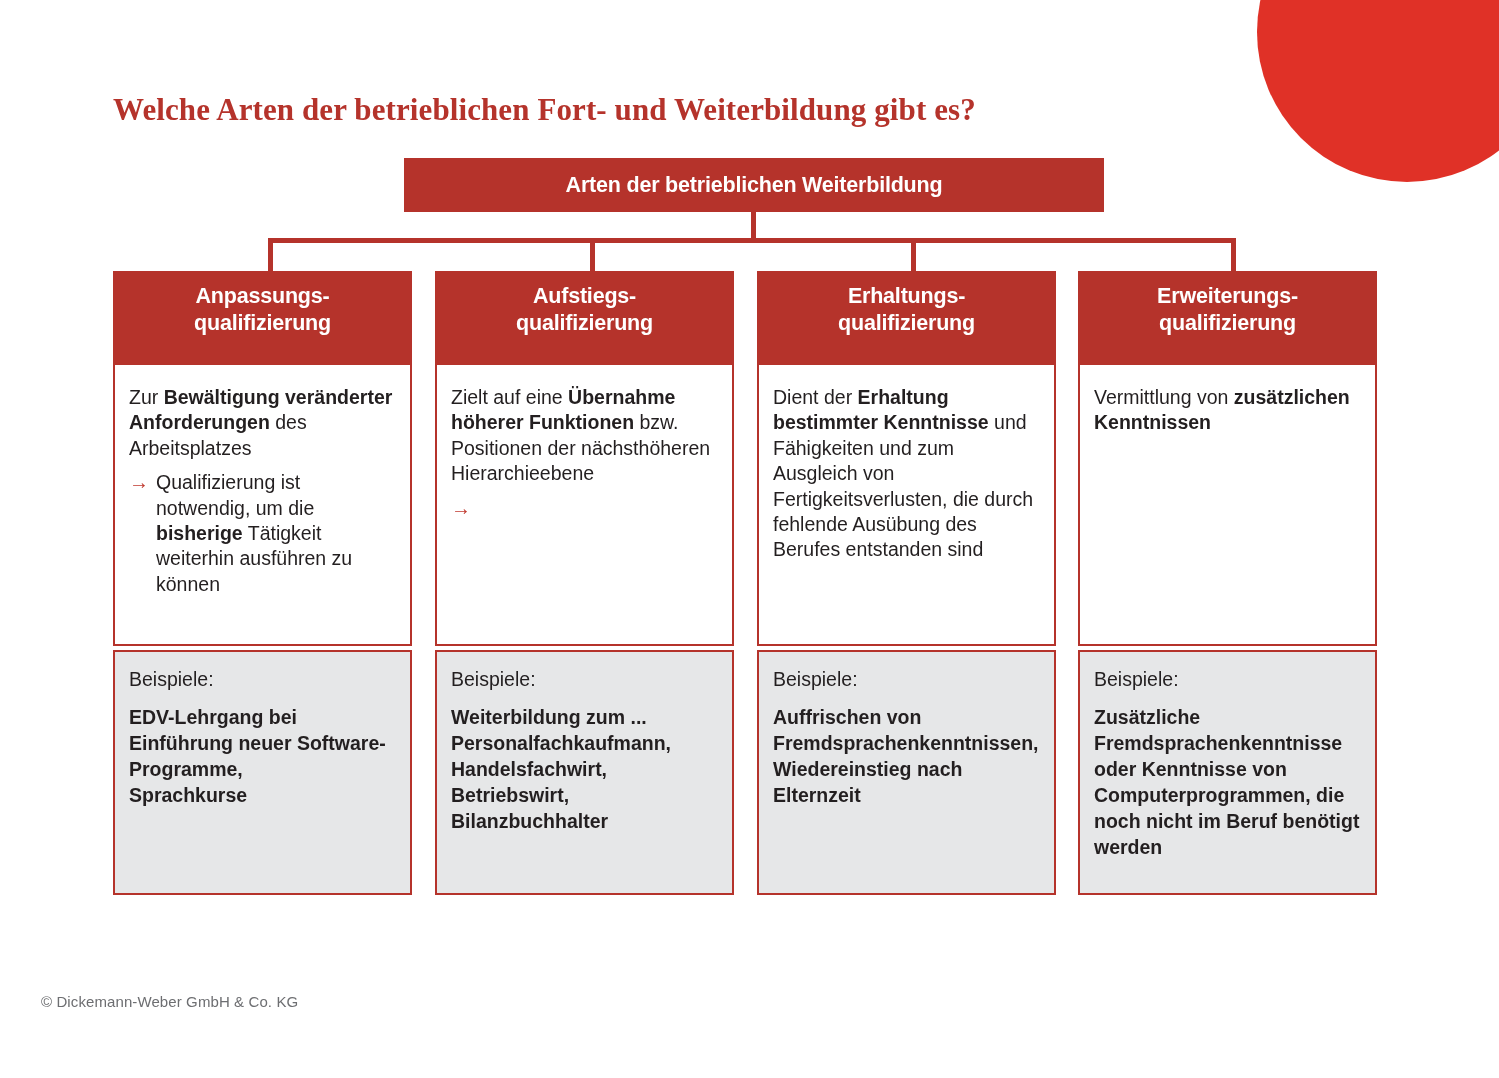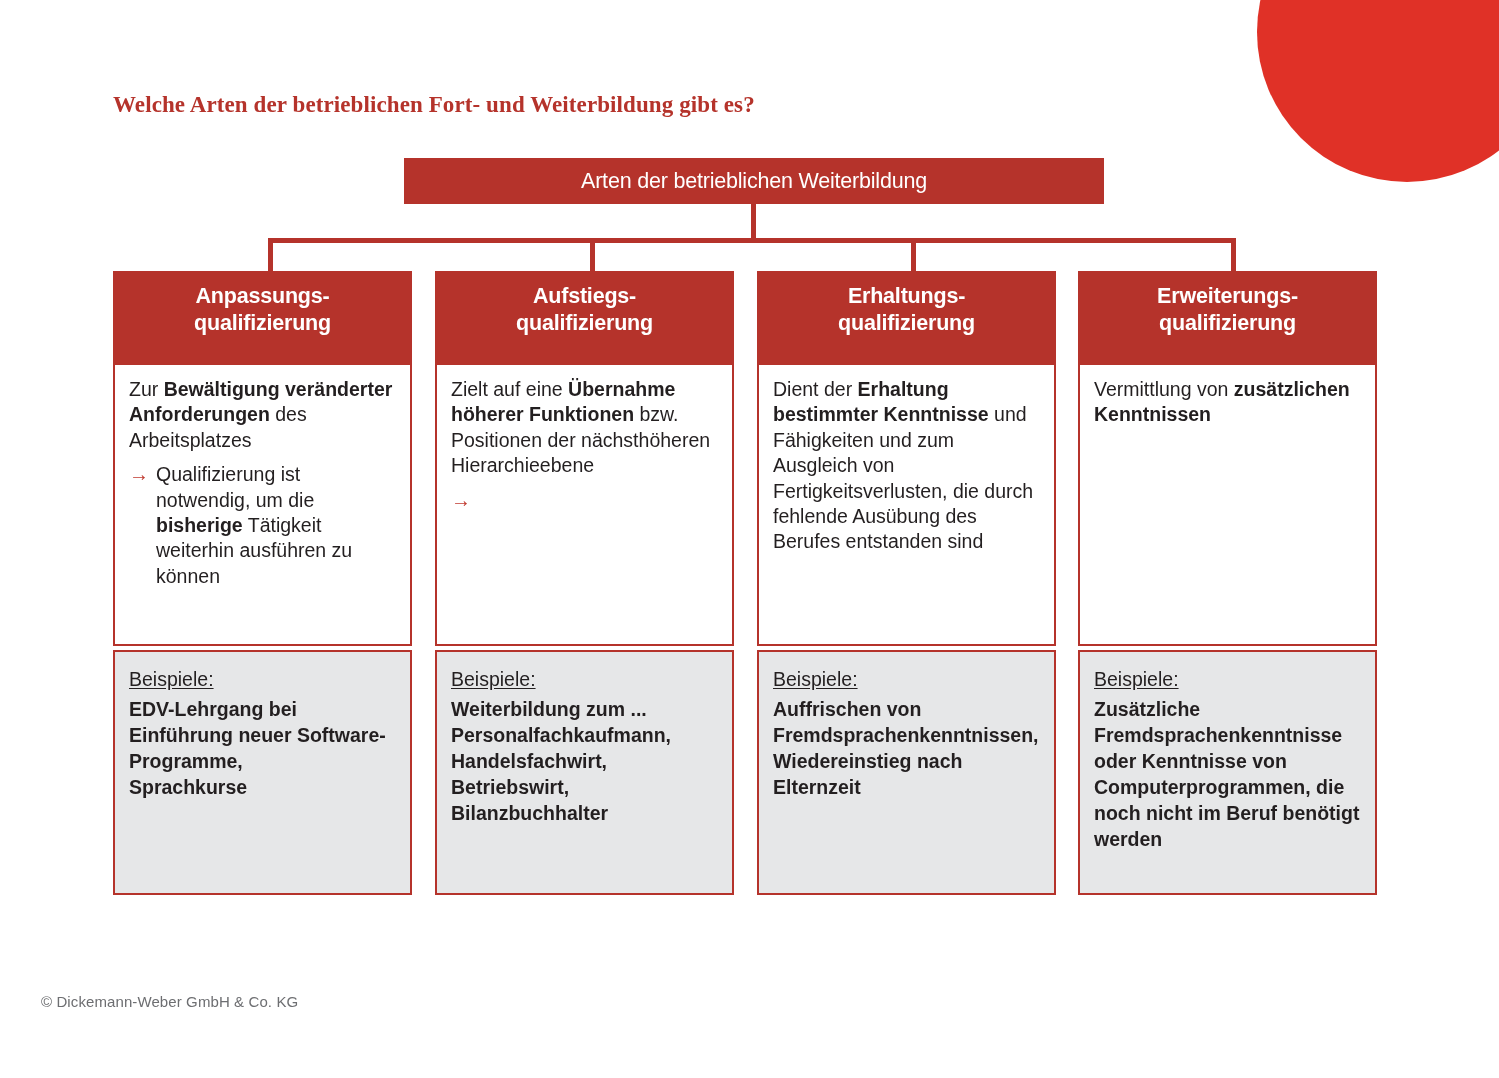--- a/index.html
+++ b/index.html
@@ -33,40 +33,40 @@
     width: 1499px;
     height: 1078px;
   }
 
   #page-title {
     position: absolute;
     left: 113px;
     top: 92px;
     font-family: "Liberation Serif", serif;
     font-weight: bold;
-    font-size: 23px;
+    font-size: 31px;
     color: #b5332b;
     letter-spacing: 0.1px;
     white-space: nowrap;
   }
 
   
   #root-box {
     position: absolute;
     left: 404px;
     top: 158px;
     width: 700px;
-    height: 46px;
+    height: 54px;
     background: #b5332b;
     color: #ffffff;
     display: flex;
     align-items: center;
     justify-content: center;
     font-size: 21.5px;
-    font-weight: normal;
+    font-weight: bold;
     letter-spacing: -0.2px;
   }
 
   
   #connectors {
     position: absolute;
     left: 0;
     top: 0;
     width: 1499px;
     height: 1078px;
@@ -119,21 +119,21 @@
     padding: 12px 6px 28px 6px;
     box-sizing: border-box;
     letter-spacing: -0.2px;
   }
 
   .col-body {
     border: 2px solid #b5332b;
     border-top: none;
     box-sizing: border-box;
     background: #ffffff;
-    padding: 12px 14px 14px 14px;
+    padding: 20px 14px 14px 14px;
     font-size: 19.5px;
     line-height: 25.4px;
     color: #231f20;
     height: 281px;
   }
   .col-body p {
     margin: 0;
   }
   .col-body b { font-weight: bold; }
 
@@ -166,23 +166,22 @@
     font-size: 19.5px;
     line-height: 26px;
     color: #231f20;
   }
   #ex-0 { left: 113px; }
   #ex-1 { left: 435px; }
   #ex-2 { left: 757px; }
   #ex-3 { left: 1078px; }
 
   .example-label {
-    text-decoration: underline;
     text-underline-offset: 2px;
-    margin-bottom: 4px;
+    margin-bottom: 12px;
   }
   .example-text {
     white-space: pre-line;
     font-weight: bold;
   }
 
   #footer {
     position: absolute;
     left: 41px;
     top: 993px;

